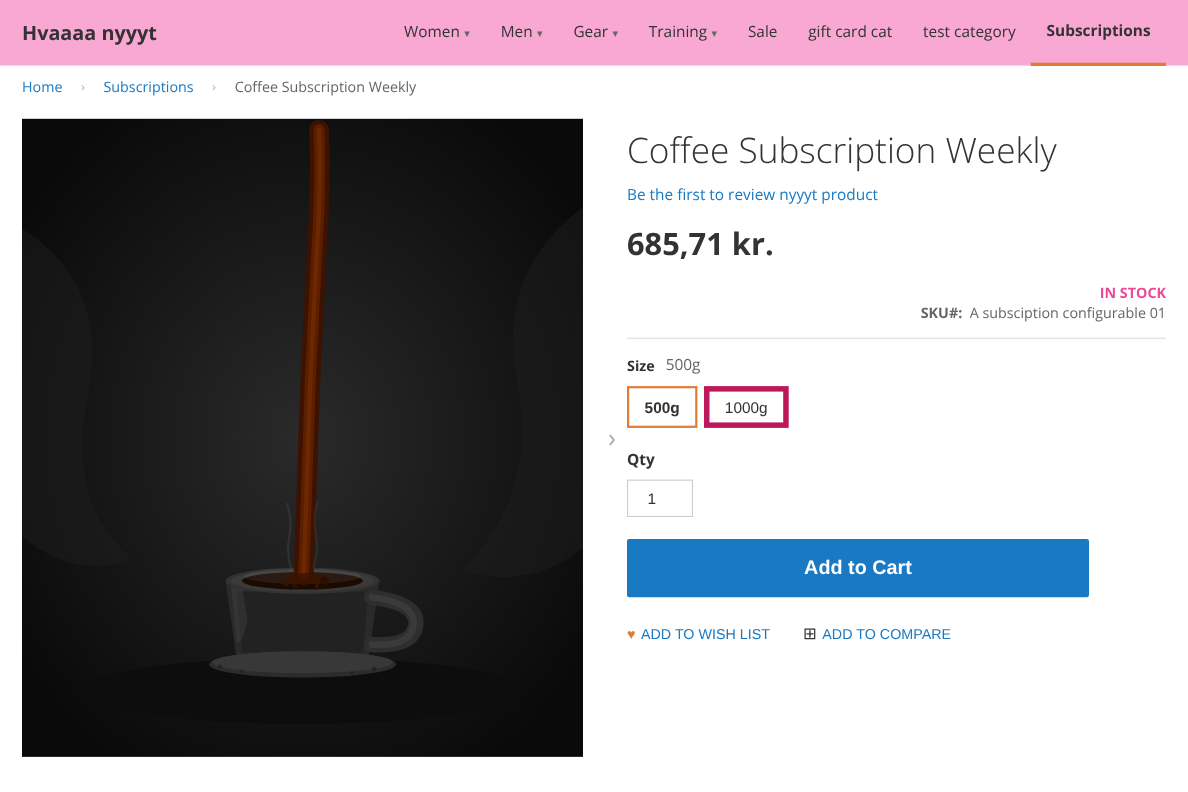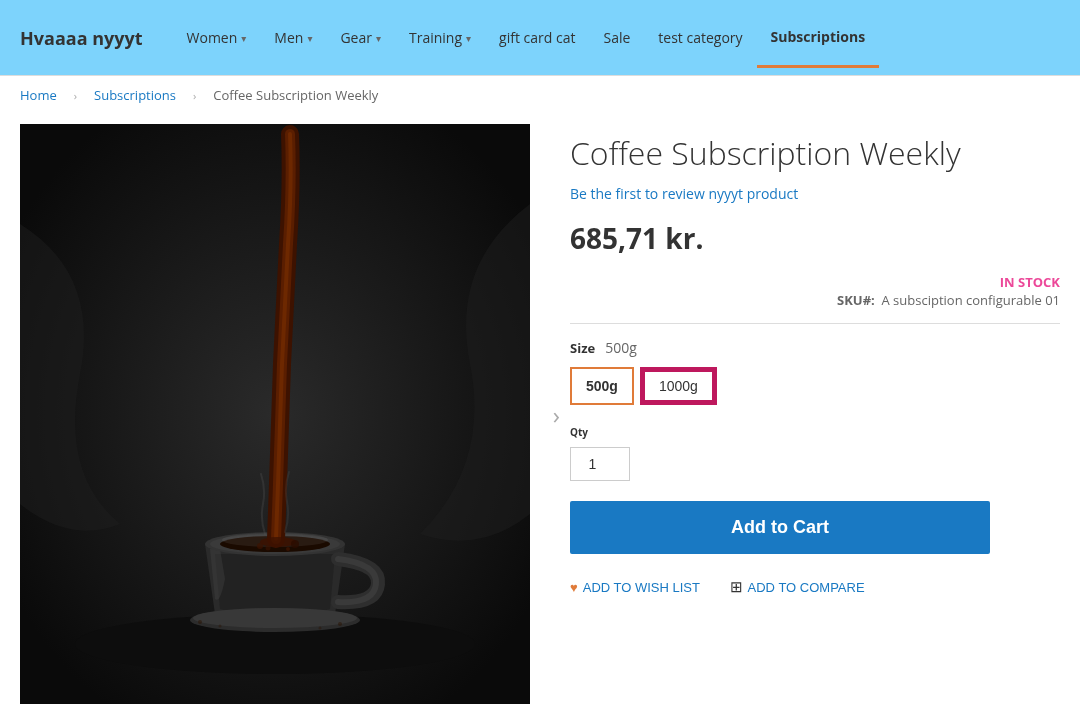--- a/index.html
+++ b/index.html
@@ -1,25 +1,26 @@
 <!DOCTYPE html>
 <html><head>
   <meta charset="utf-8">
   <style>
     * { margin: 0; padding: 0; box-sizing: border-box; }
     body { font-family: 'Open Sans', Arial, sans-serif; font-size: 14px; color: #333; background: #fff; }
 
     
     .nav-bar {
-      background: #7dd3fc;
+      background: #f9a8d4;
       border-bottom: 1px solid #ddd;
       display: flex;
       align-items: center;
       padding: 0 20px;
-      height: 76px;
+      height: 60px;
+      justify-content: space-between;
     }
     .nav-logo {
       font-size: 18px;
       font-weight: 700;
       color: #333;
       margin-right: 30px;
       white-space: nowrap;
     }
     .nav-items {
       display: flex;
@@ -182,21 +183,21 @@
     .size-option.selected {
       border: 2px solid #e07b39;
       color: #333;
       font-weight: 600;
     }
 
     
     .qty-section { margin-bottom: 20px; }
     .qty-label {
       font-weight: 700;
-      font-size: 10px;
+      font-size: 14px;
       color: #333;
       display: block;
       margin-bottom: 8px;
     }
     .qty-input {
       width: 60px;
       padding: 8px;
       border: 1px solid #ccc;
       font-size: 14px;
       text-align: center;
@@ -244,22 +245,22 @@
 </head>
 <body>
 
 <nav class="nav-bar">
   <div class="nav-logo">Hvaaaa nyyyt</div>
   <ul class="nav-items" id="nav-items-list">
       <li class="nav-item">Women<span class="chevron"> ▾</span></li>
       <li class="nav-item">Men<span class="chevron"> ▾</span></li>
       <li class="nav-item">Gear<span class="chevron"> ▾</span></li>
       <li class="nav-item">Training<span class="chevron"> ▾</span></li>
+      <li class="nav-item">Sale</li>
       <li class="nav-item">gift card cat</li>
-      <li class="nav-item">Sale</li>
       <li class="nav-item">test category</li>
       <li class="nav-item active">Subscriptions</li>
     </ul>
 </nav>
 
 <div class="breadcrumb">
   <a href="#">Home</a>
   <span class="sep">›</span>
   <a href="#">Subscriptions</a>
   <span class="sep">›</span>

